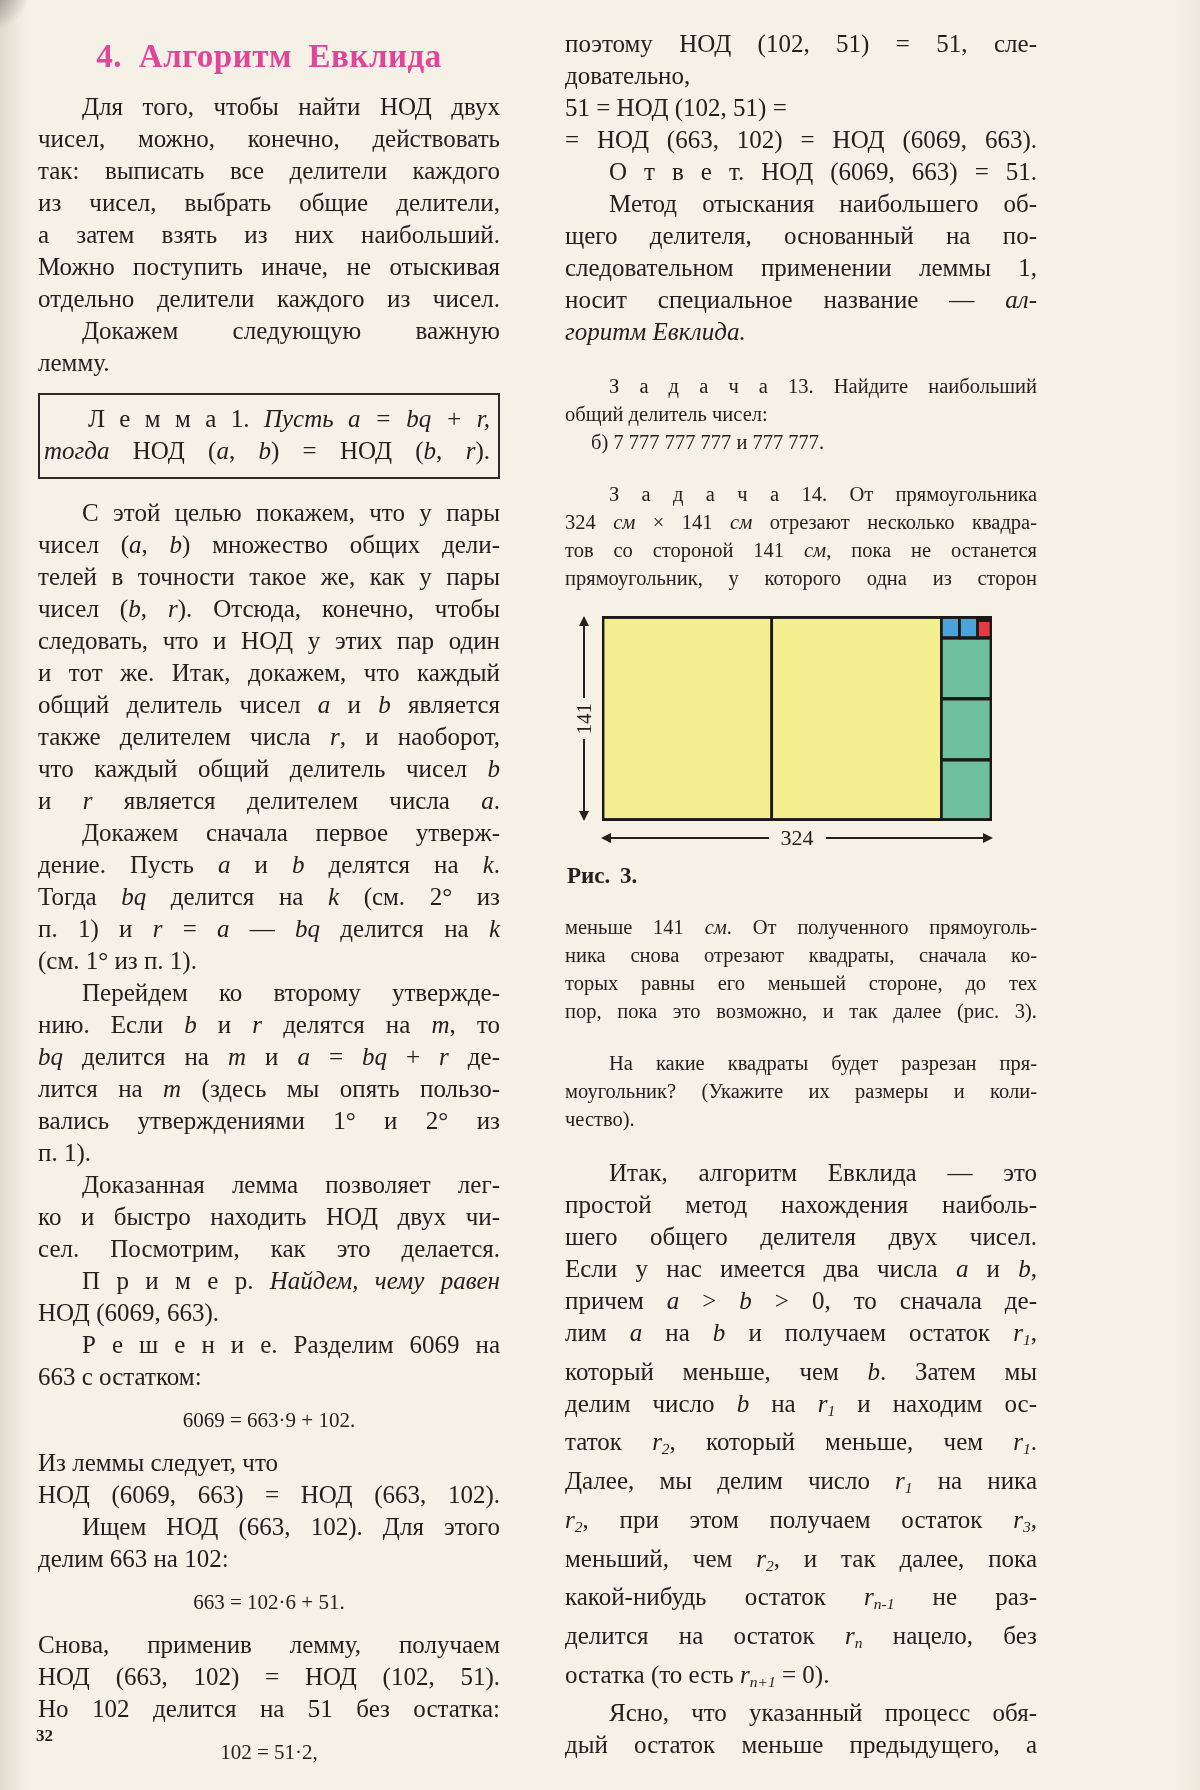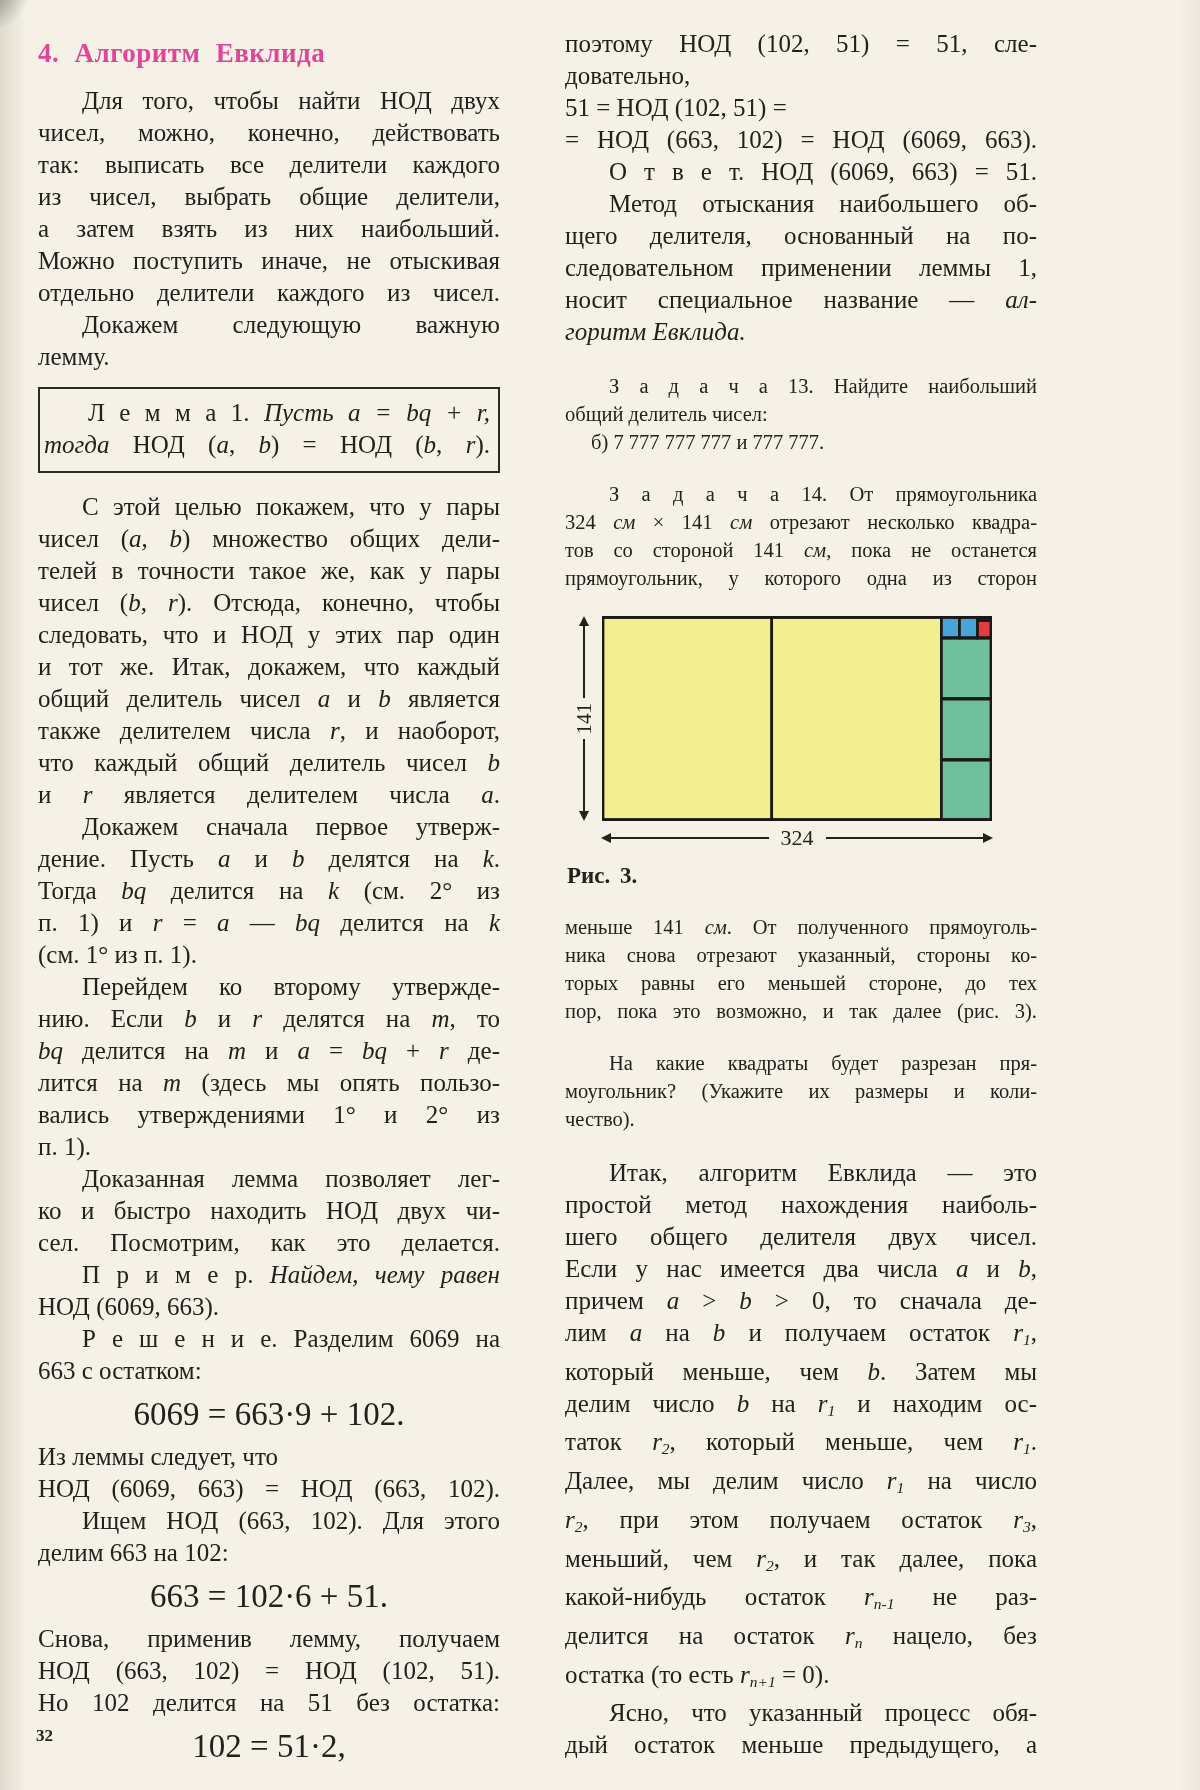--- a/index.html
+++ b/index.html
@@ -13,34 +13,34 @@
       linear-gradient(270deg, rgba(110,100,80,0.07) 0px, rgba(110,100,80,0) 22px),
       #f5f1e6;
     color:#24201d;
     font-family:"Liberation Serif","DejaVu Serif",serif;
     overflow:hidden;
   }
   .col{position:absolute;top:34px;}
   .col-left{left:38px;width:462px;}
   .col-right{left:565px;top:28px;width:472px;}
   .heading{
-    font-size:27px;font-weight:bold;text-align:left;
+    font-size:33px;font-weight:bold;text-align:center;
     margin:4px 0 16px 0;letter-spacing:0.5px;word-spacing:8px;
   }
   .para{margin:0;}
   .para.small{margin:24px 0;}
   .line{font-size:25px;line-height:32px;}
   .para.small .line{font-size:20.5px;line-height:28px;}
   .line.j{text-align:justify;text-align-last:justify;}
   .line.l{text-align:left;text-align-last:left;}
   .line.ind1{padding-left:44px;}
   .line.ind2{padding-left:26px;}
   .it{font-style:italic;}
   .sb{font-size:0.62em;vertical-align:-0.24em;letter-spacing:0;text-align:center;}
-  .eq{font-size:33px;line-height:32px;text-align:right;text-align-last:center;margin:11px 0;}
+  .eq{font-size:21px;line-height:32px;text-align:right;text-align-last:center;margin:11px 0;}
   .lemma{
     border:2px solid #2b2825;
     padding:8px 8px 10px 4px;
     margin:14px 0 18px 0;
   }
   .pagenum{position:absolute;left:36px;top:1726px;font-size:17px;font-weight:bold;}
   
   .fig{margin:16px 0 10px 0;padding:0;}
   .fig-row{display:flex;align-items:stretch;padding-left:4px;}
   .vdim{display:flex;flex-direction:column;align-items:center;width:30px;height:205px;margin-right:3px;}
@@ -209,40 +209,40 @@
         <span class="hlabel">324</span>
         <span class="hline"></span>
         <span class="tri tri-right"></span>
       </div>
       <figcaption class="figcap">Рис. 3.</figcaption>
     </figure>
 
     <div id="right-bottom">
         <div class="para small">
           <div class="line j"><span>меньше 141 </span><span class="it">см</span><span>. От полученного прямоуголь-</span></div>
-          <div class="line j"><span>ника снова отрезают указанный, стороны ко-</span></div>
+          <div class="line j"><span>ника снова отрезают квадраты, сначала ко-</span></div>
           <div class="line j"><span>торых равны его меньшей стороне, до тех</span></div>
           <div class="line j"><span>пор, пока это возможно, и так далее (рис. 3).</span></div>
         </div>
         <div class="para small">
           <div class="line j ind1"><span>На какие квадраты будет разрезан пря-</span></div>
           <div class="line j"><span>моугольник? (Укажите их размеры и коли-</span></div>
           <div class="line l"><span>чество).</span></div>
         </div>
         <div class="para body">
           <div class="line j ind1"><span>Итак,  алгоритм  Евклида — это</span></div>
           <div class="line j"><span>простой метод нахождения наиболь-</span></div>
           <div class="line j"><span>шего общего делителя двух чисел.</span></div>
           <div class="line j"><span>Если у нас имеется два числа </span><span class="it">a</span><span> и </span><span class="it">b</span><span>,</span></div>
           <div class="line j"><span>причем  </span><span class="it">a</span><span> &gt; </span><span class="it">b</span><span> &gt; 0,  то сначала де-</span></div>
           <div class="line j"><span>лим </span><span class="it">a</span><span> на </span><span class="it">b</span><span> и получаем остаток </span><span class="it">r</span><span class="it sb">1</span><span>,</span></div>
           <div class="line j"><span>который меньше, чем </span><span class="it">b</span><span>. Затем мы</span></div>
           <div class="line j"><span>делим число </span><span class="it">b</span><span> на </span><span class="it">r</span><span class="it sb">1</span><span> и находим ос-</span></div>
           <div class="line j"><span>таток </span><span class="it">r</span><span class="it sb">2</span><span>, который меньше, чем </span><span class="it">r</span><span class="it sb">1</span><span>.</span></div>
-          <div class="line j"><span>Далее, мы делим число </span><span class="it">r</span><span class="it sb">1</span><span> на число</span></div>
+          <div class="line j"><span>Далее, мы делим число </span><span class="it">r</span><span class="it sb">1</span><span> на ника</span></div>
           <div class="line j"><span class="it">r</span><span class="it sb">2</span><span>, при этом получаем остаток </span><span class="it">r</span><span class="it sb">3</span><span>,</span></div>
           <div class="line j"><span>меньший, чем </span><span class="it">r</span><span class="it sb">2</span><span>, и так далее, пока</span></div>
           <div class="line j"><span>какой-нибудь остаток </span><span class="it">r</span><span class="it sb">n-1</span><span> не раз-</span></div>
           <div class="line j"><span>делится на остаток </span><span class="it">r</span><span class="it sb">n</span><span> нацело, без</span></div>
           <div class="line l"><span>остатка (то есть </span><span class="it">r</span><span class="it sb">n+1</span><span> = 0).</span></div>
         </div>
         <div class="para body">
           <div class="line j ind1"><span>Ясно, что указанный процесс обя-</span></div>
           <div class="line j"><span>дый остаток меньше предыдущего, а</span></div>
         </div>

